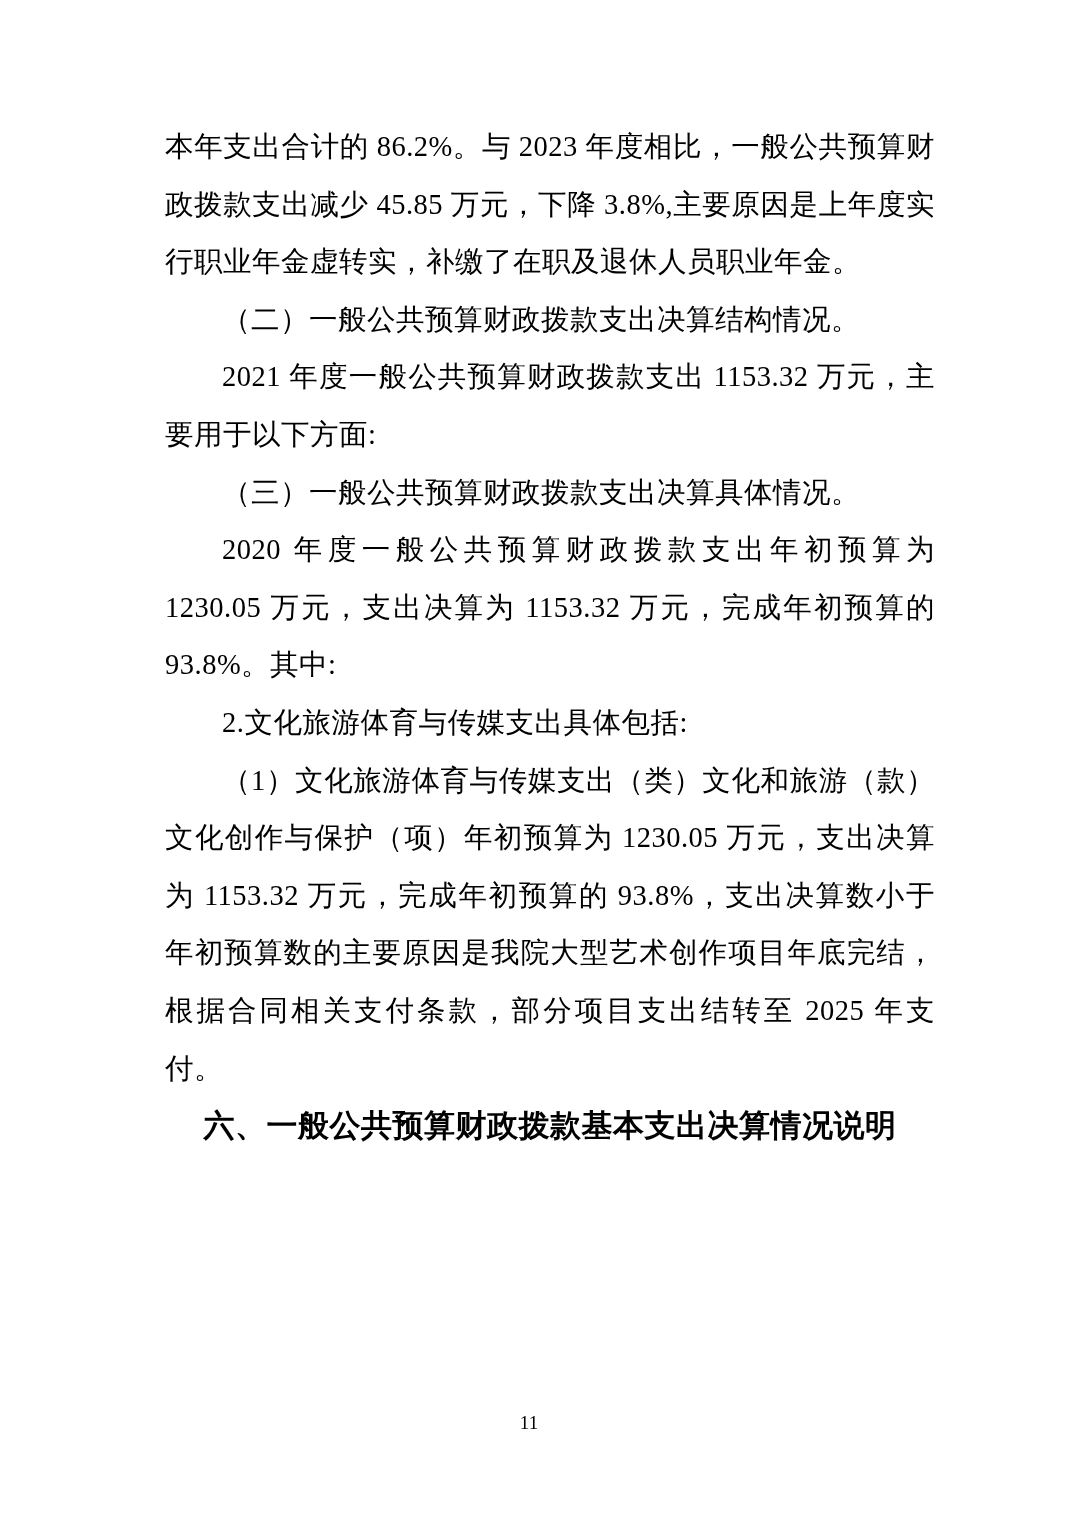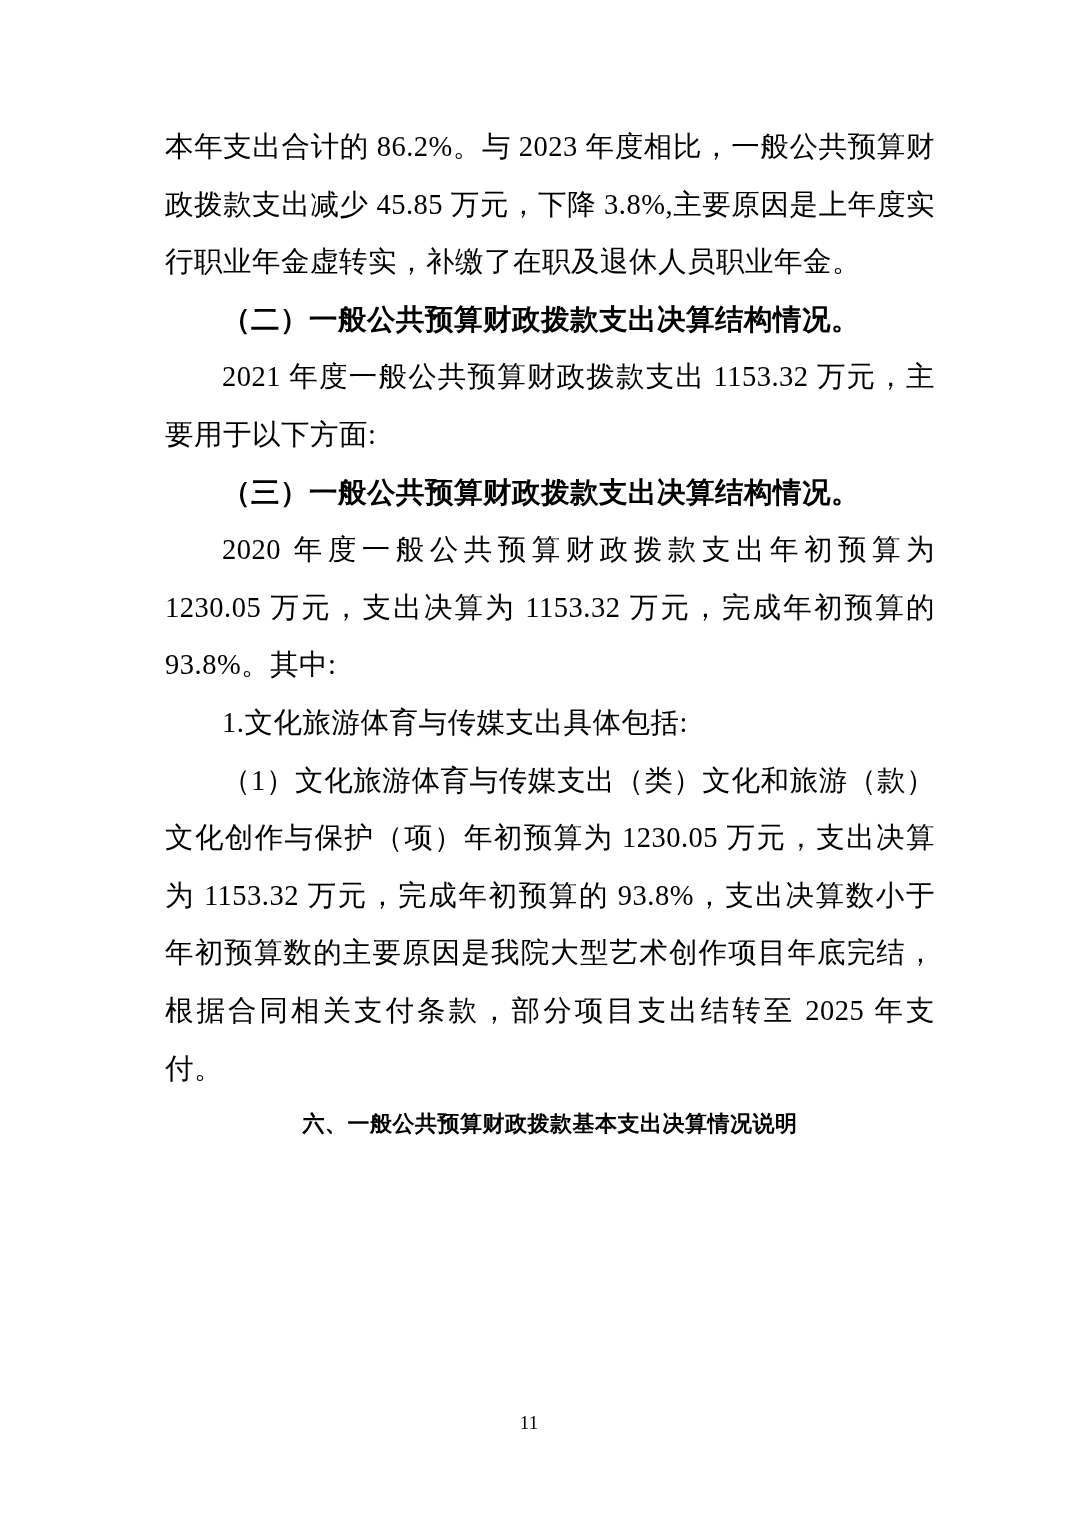--- a/index.html
+++ b/index.html
@@ -27,27 +27,27 @@
     font-size: 28.5px;
     line-height: 57.6px;
     text-align: justify;
     text-justify: inter-ideograph;
     letter-spacing: 0.5px;
   }
   .para.indent {
     text-indent: 2em;
   }
   .para.bold {
-    font-weight: 700;
+    font-weight: 400;
   }
   .section-heading {
     margin: 0;
-    font-family: Liberation Mono, monospace;
+    font-family: Liberation Sans, sans-serif;
     font-weight: 700;
-    font-size: 22px;
+    font-size: 31px;
     line-height: 57.6px;
     text-align: center;
     letter-spacing: 0.5px;
   }
   .page-number {
     position: absolute;
     left: 0;
     right: 12px;
     top: 1412px;
     text-align: center;
@@ -57,20 +57,20 @@
   }
 </style>
 </head>
 <body>
 
 <div class="page">
   <div class="content">
     <p class="para">本年支出合计的 86.2%。与 2023 年度相比，一般公共预算财政拨款支出减少 45.85 万元，下降 3.8%,主要原因是上年度实行职业年金虚转实，补缴了在职及退休人员职业年金。</p>
     <p class="para indent bold">（二）一般公共预算财政拨款支出决算结构情况。</p>
     <p class="para indent">2021 年度一般公共预算财政拨款支出 1153.32 万元，主要用于以下方面:</p>
-    <p class="para indent bold">（三）一般公共预算财政拨款支出决算结构情况。</p>
+    <p class="para indent bold">（三）一般公共预算财政拨款支出决算具体情况。</p>
     <p class="para indent">2020 年度一般公共预算财政拨款支出年初预算为 1230.05 万元，支出决算为 1153.32 万元，完成年初预算的 93.8%。其中:</p>
-    <p class="para indent">1.文化旅游体育与传媒支出具体包括:</p>
+    <p class="para indent">2.文化旅游体育与传媒支出具体包括:</p>
     <p class="para indent">（1）文化旅游体育与传媒支出（类）文化和旅游（款）文化创作与保护（项）年初预算为 1230.05 万元，支出决算为 1153.32 万元，完成年初预算的 93.8%，支出决算数小于年初预算数的主要原因是我院大型艺术创作项目年底完结，根据合同相关支付条款，部分项目支出结转至 2025 年支付。</p>
     <p class="section-heading">六、一般公共预算财政拨款基本支出决算情况说明</p>
   </div>
   <div class="page-number">11</div>
 </div>
 
 </body></html>

